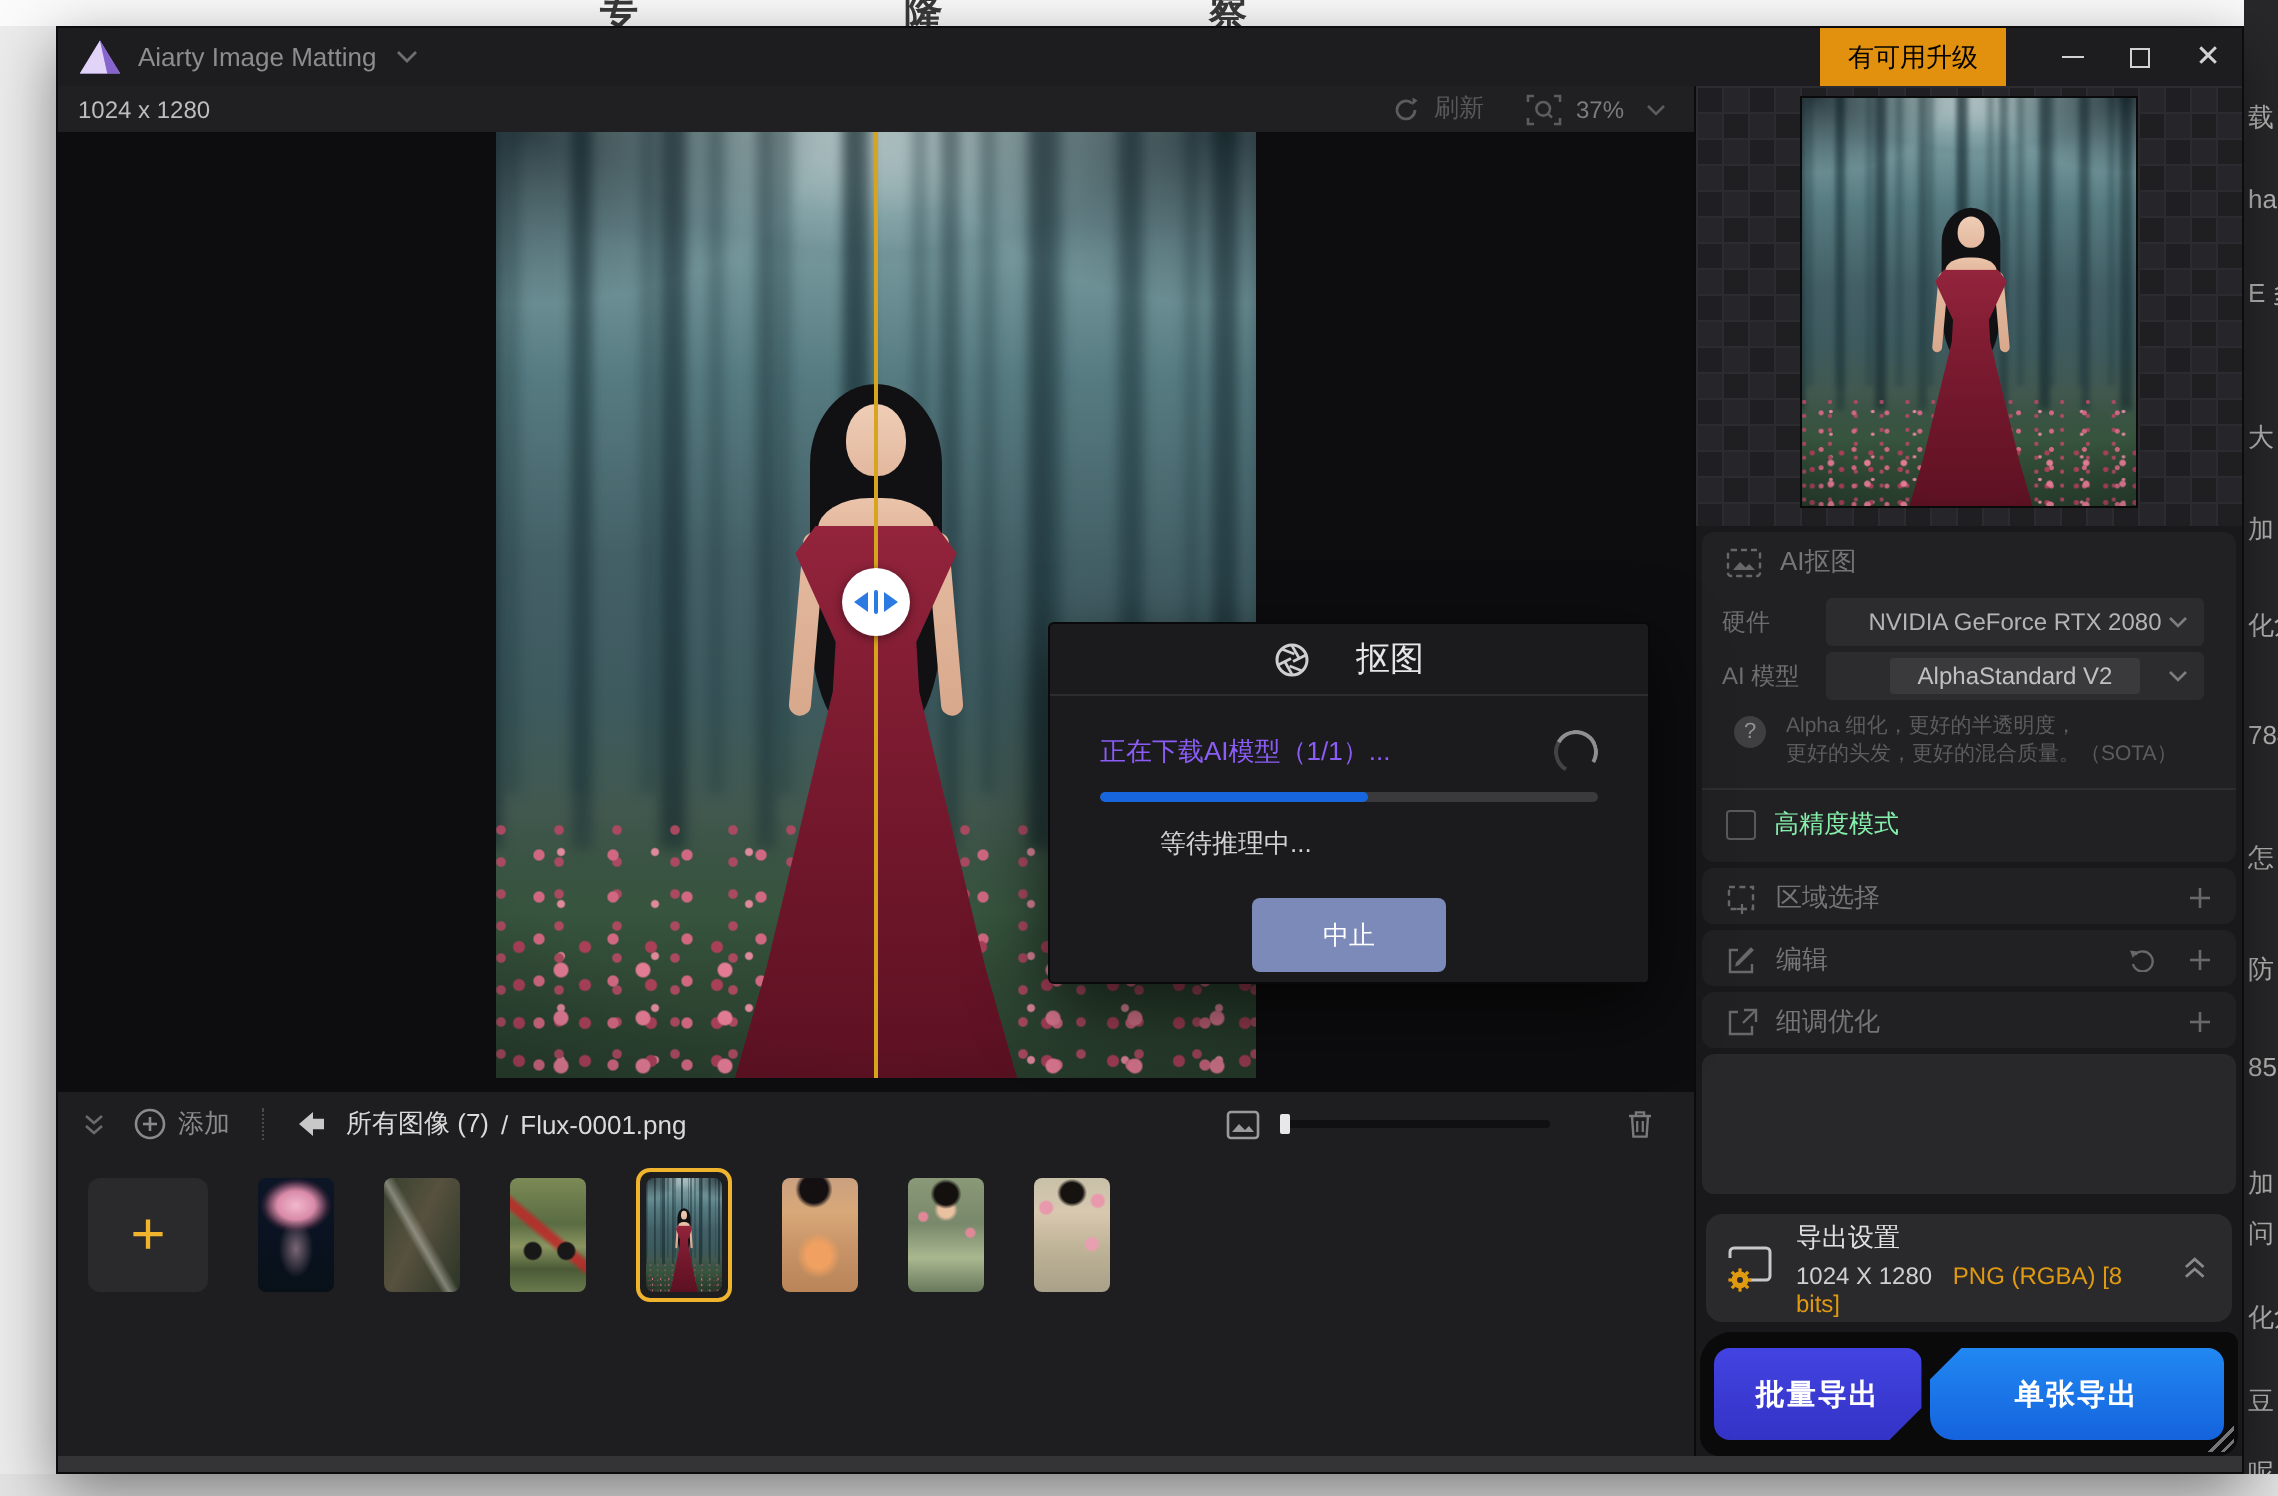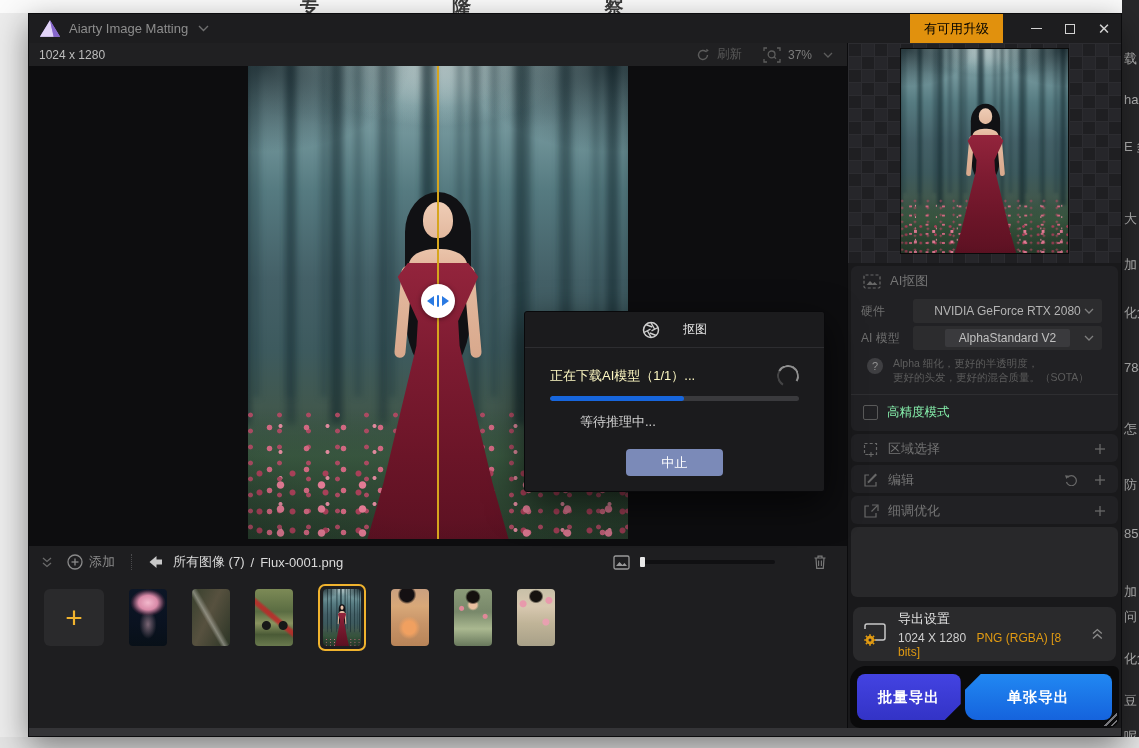--- a/index.html
+++ b/index.html
@@ -149,30 +149,30 @@
   .export-collapse { margin-left:auto; color:#8a8a8a; cursor:pointer; }
 
   .button-dock { margin:5px 2px 0; background:#0a0a0b; border-radius:16px 6px 10px 10px; height:62px; display:flex; gap:4px; padding:8px 7px; position:relative; }
   .btn-export { border:none; color:#fff; font-size:14.5px; font-weight:bold; letter-spacing:1px; cursor:pointer; font-family:inherit; }
   .btn-single { flex:1.42; background:linear-gradient(180deg,#2188f2,#1563dd); border-radius:0 8px 8px 12px; clip-path:polygon(16px 0,100% 0,100% 100%,0 100%,0 16px); }
   .btn-batch { flex:1; background:linear-gradient(180deg,#4343e2,#3333c6); border-radius:8px 8px 0 8px; clip-path:polygon(0 0,100% 0,100% calc(100% - 16px),calc(100% - 16px) 100%,0 100%); }
   .dock-grip { position:absolute; right:2px; bottom:2px; width:15px; height:15px; clip-path:polygon(100% 0,100% 100%,0 100%); background:repeating-linear-gradient(135deg,transparent 0 3px,#76767a 3px 4.5px); }
 
   
   .dialog { position:absolute; left:495px; top:297px; width:301px; height:181px; background:#1b1b1d; border:1px solid #09090b; border-radius:3px; box-shadow:0 12px 36px rgba(0,0,0,.65); z-index:10; }
-  .dialog-head { height:36px; display:flex; align-items:center; justify-content:center; gap:23px; border-bottom:1px solid #2d2d30; color:#e6e6e6; font-size:12px; }
+  .dialog-head { height:36px; display:flex; align-items:center; justify-content:center; gap:23px; border-bottom:1px solid #2d2d30; color:#e6e6e6; font-size:17px; }
   .dialog-head svg { color:#cfcfcf; }
   .dlg-body { padding:17px 25px 0; }
   .dlg-row1 { display:flex; justify-content:space-between; align-items:center; }
-  .dlg-download { font-size:13px; color:#fef9c3; }
+  .dlg-download { font-size:13px; color:#8b5cf6; }
   .spinner { width:22px; height:22px; border-radius:50%; border:2.5px solid #8f8f8f; border-bottom-color:transparent; border-left-color:rgba(143,143,143,.35); transform:rotate(-15deg); }
   .progress-track { margin-top:9px; height:5px; background:#3a3a3d; border-radius:3px; overflow:hidden; }
   .progress-fill { height:100%; background:#1766dd; border-radius:3px; }
   .dlg-waiting { margin-top:12px; font-size:13px; color:#d2d2d2;margin-left:30px; }
-  .abort-btn { display:block; margin:18px auto 0; width:97px; height:27px; background:#7b8ab8; border:none; border-radius:4px; color:#fff; font-size:13px; cursor:pointer; font-family:inherit; }
+  .abort-btn { display:block; margin:18px auto 0; width:97px; height:37px; background:#7b8ab8; border:none; border-radius:4px; color:#fff; font-size:13px; cursor:pointer; font-family:inherit; }
 </style>
 </head>
 <body>
 
 <div class="bg-top-strip">
   <div class="bg-top-text">专 隆 察</div>
 </div>
 <div class="bg-right-window" id="bg-right-frags">
     <div class="bg-frag" style="top: 50px;">载</div>
     <div class="bg-frag" style="top: 92px;">ha</div>

